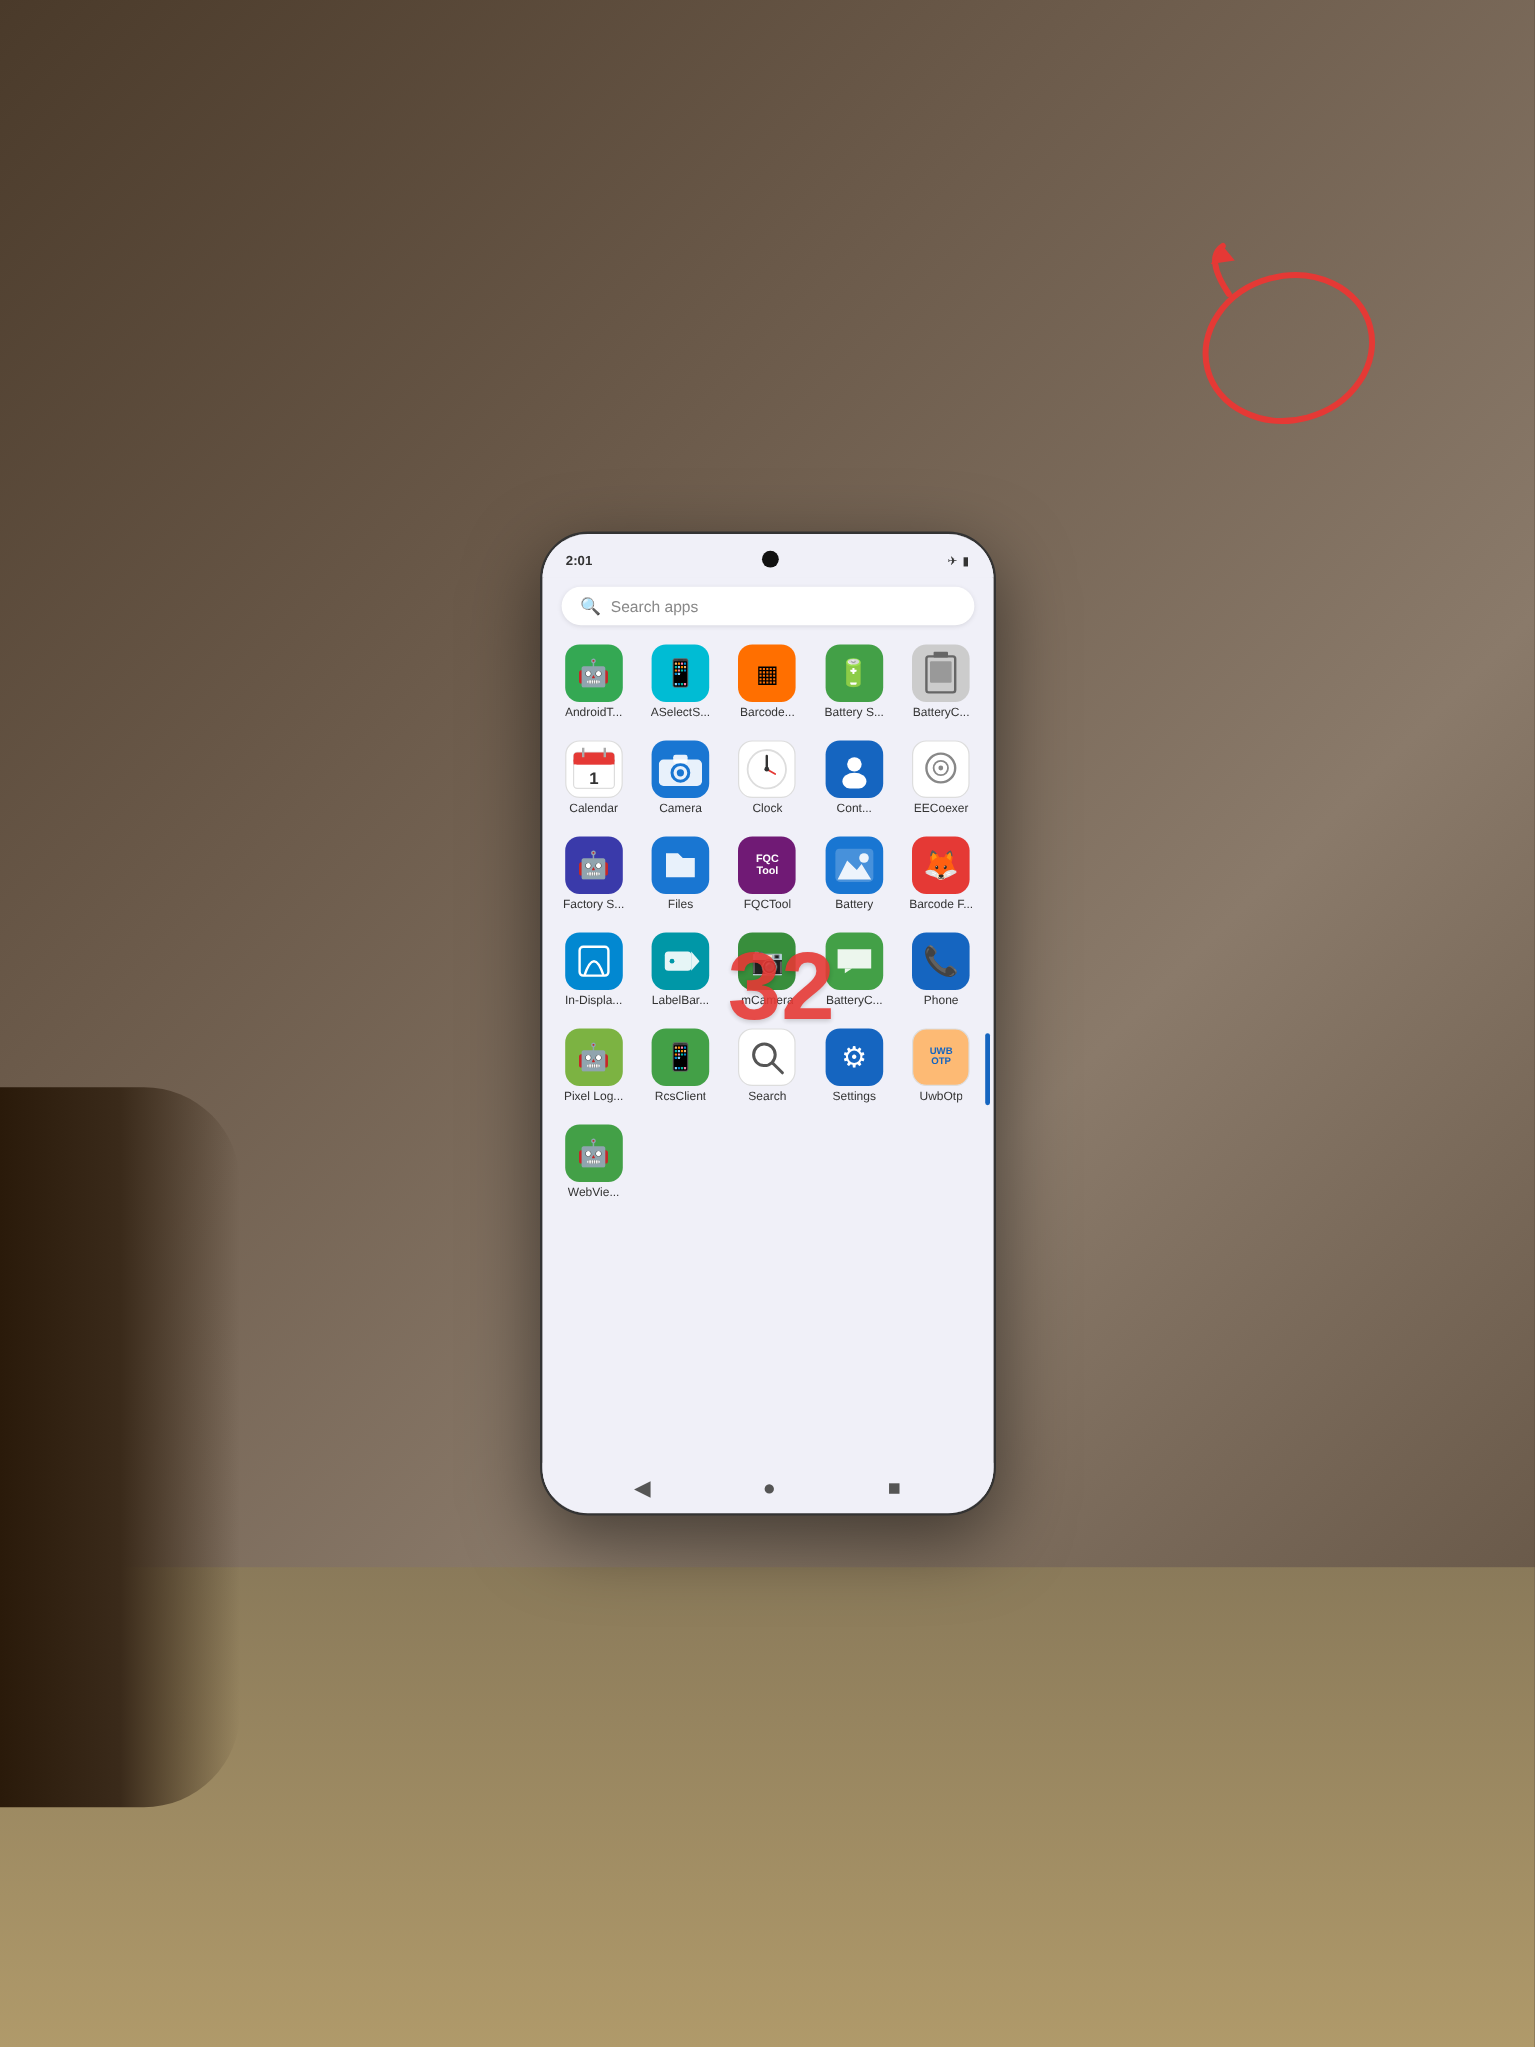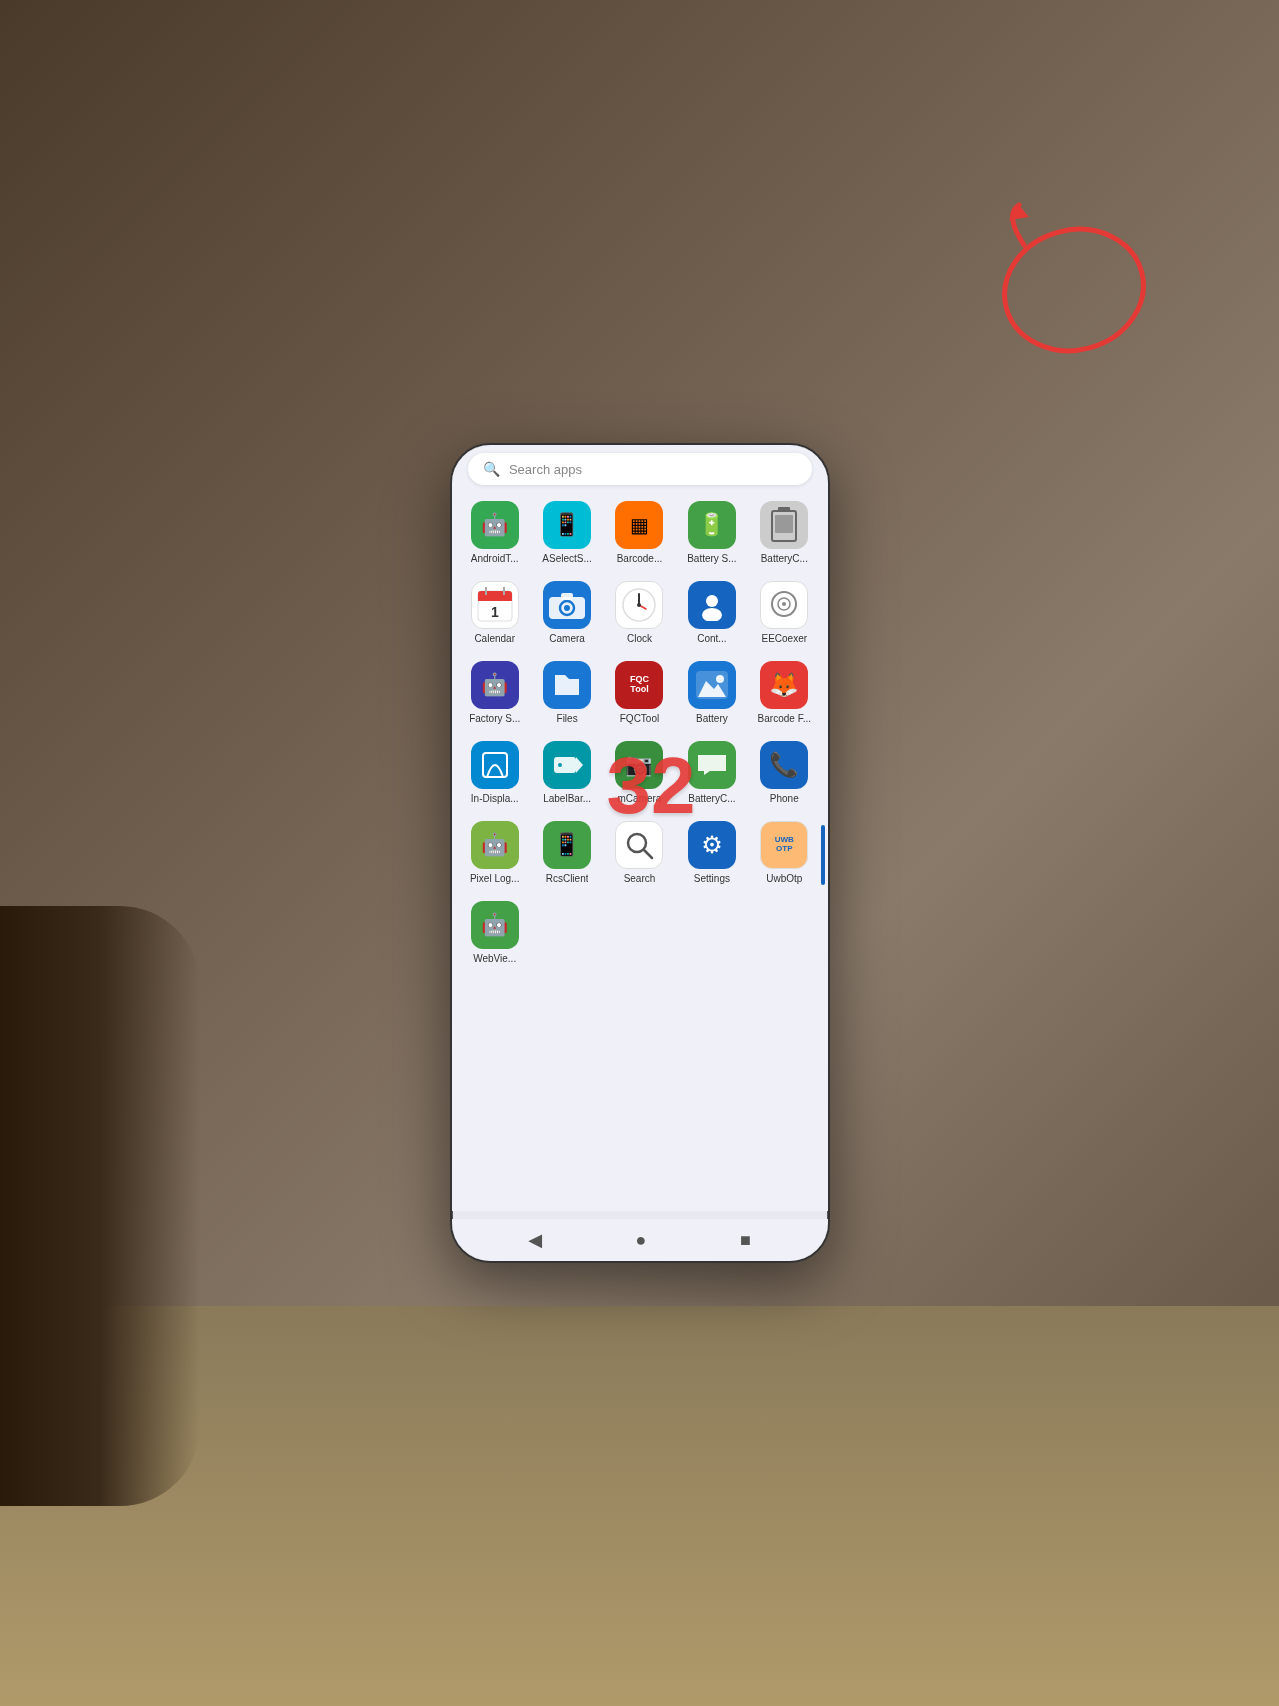--- a/index.html
+++ b/index.html
@@ -282,20 +282,30 @@
 <div class="bg-overlay"></div>
 
 <div class="desk-surface"></div>
 
 <div class="hand-overlay"></div>
 
 <div class="pen"></div>
 
 <div class="phone">
 
+  <div style="background:#f0f0f8; padding-top:6px;">
+    <div class="status-bar">
+      <span class="status-left">2:01</span>
+      <div class="notch"></div>
+      <div class="status-right">
+        <span class="status-icon">✈</span>
+        <span class="status-icon">▮</span>
+      </div>
+    </div>
+  </div>
 
   <div class="app-drawer">
 
     <div class="search-bar">
       <span class="search-icon-wrap">🔍</span>
       <span class="search-text">Search apps</span>
     </div>
 
     <div class="app-grid">
 
@@ -399,21 +409,21 @@
       </div>
       <div class="app-item">
         <div class="app-icon ic-files">
           <svg width="32" height="32" viewBox="0 0 32 32">
             <path d="M4 6 L4 26 L28 26 L28 10 L18 10 L14 6 Z" fill="white" opacity="0.9"></path>
           </svg>
         </div>
         <span class="app-label">Files</span>
       </div>
       <div class="app-item">
-        <div class="app-icon fqc-bg" style="background:#b91c1c;">
+        <div class="app-icon fqc-bg" style="background:#701a75;">
           <div class="fqc-inner">FQC<br>Tool</div>
         </div>
         <span class="app-label">FQCTool</span>
       </div>
       <div class="app-item">
         <div class="app-icon ic-gallery">
           <svg width="32" height="28" viewBox="0 0 32 28">
             <rect x="0" y="0" width="32" height="28" rx="4" fill="white" opacity="0.2"></rect>
             <polygon points="2,26 10,10 18,18 22,13 30,26" fill="white" opacity="0.9"></polygon>
             <circle cx="24" cy="8" r="4" fill="white" opacity="0.9"></circle>

